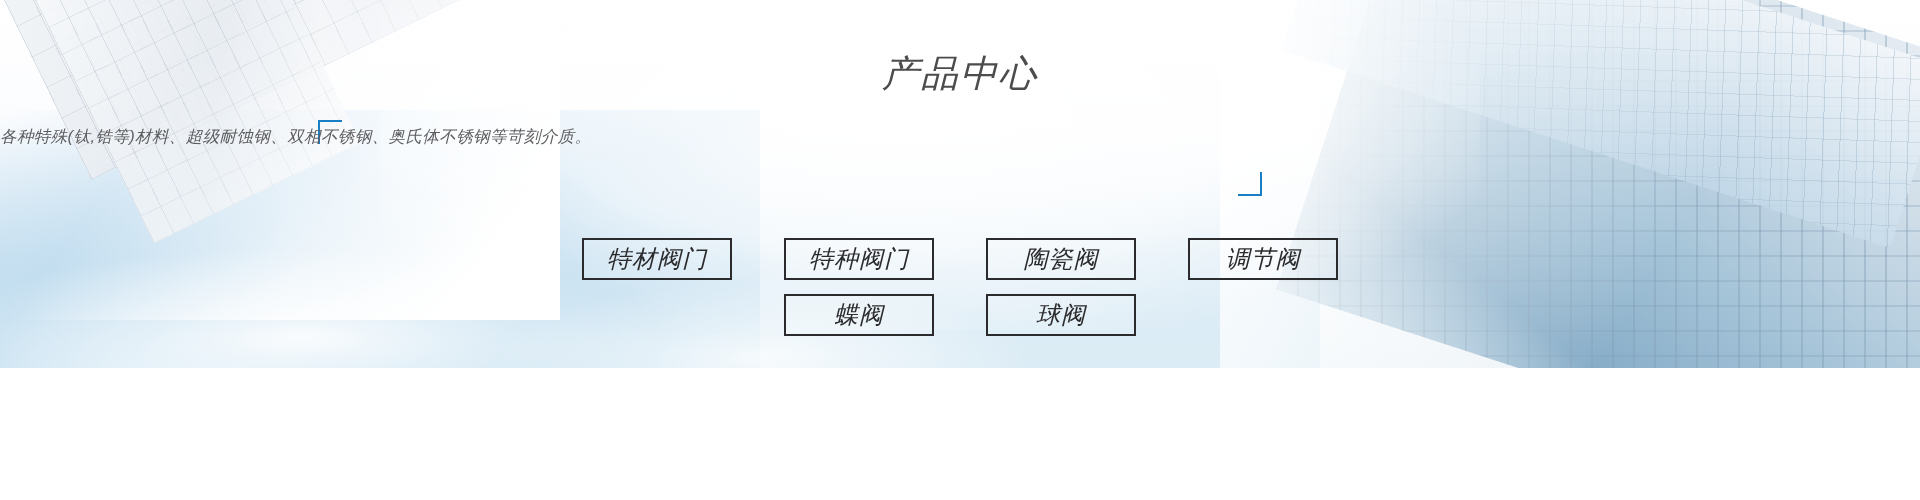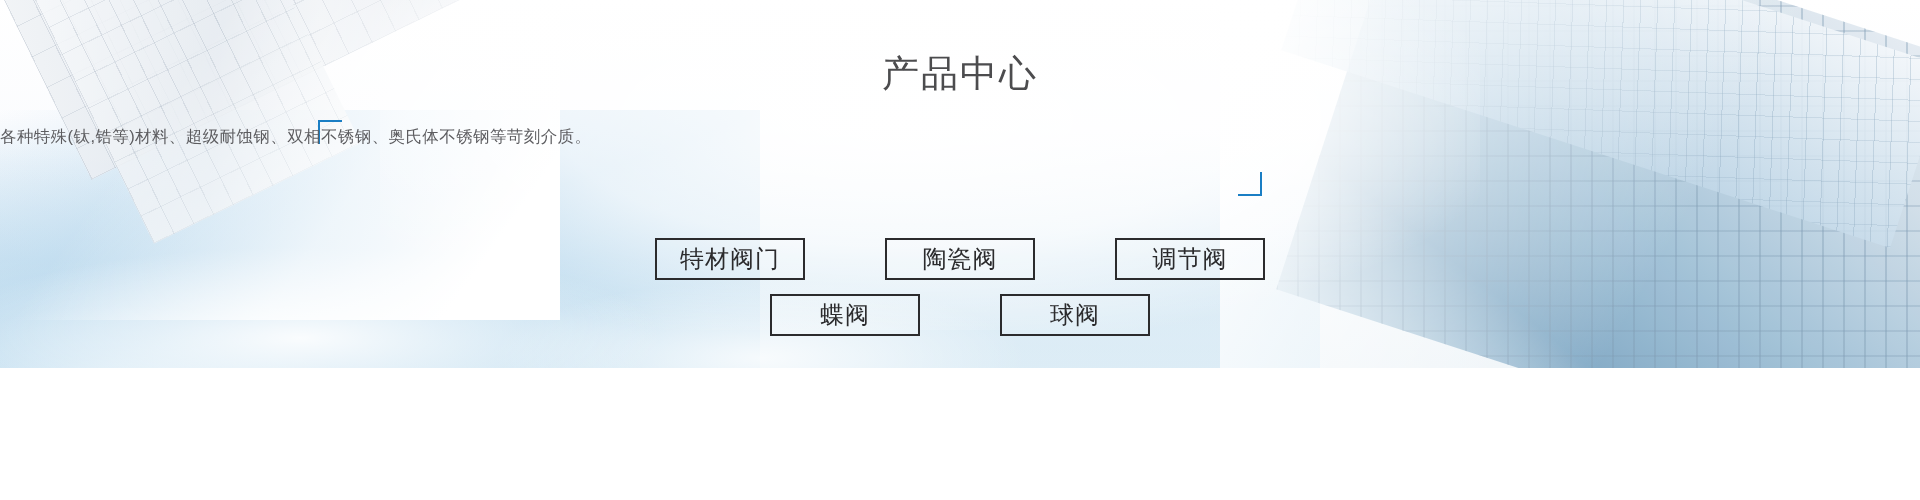--- a/index.html
+++ b/index.html
@@ -10,20 +10,21 @@
     position:relative;
   }
 
   
   .banner{
     position:absolute; inset:0;
     width:1920px; height:368px;
     overflow:hidden;
     background:
       linear-gradient(180deg,#ffffff 0%,#fbfcfe 35%,#f4f8fb 70%,#eef4f8 100%);
+    font-style: italic;
   }
 
   
   .sky-left{
     position:absolute; left:0; top:110px; width:760px; height:390px;
     background:
       radial-gradient(ellipse 330px 150px at 120px 300px, rgba(255,255,255,.95) 0%, rgba(255,255,255,0) 70%),
       radial-gradient(ellipse 260px 120px at 330px 380px, rgba(255,255,255,.9) 0%, rgba(255,255,255,0) 70%),
       radial-gradient(ellipse 420px 230px at 60px 430px, rgba(255,255,255,.85) 0%, rgba(255,255,255,0) 72%),
       linear-gradient(160deg, rgba(150,196,228,.0) 0%, rgba(131,186,224,.55) 42%, rgba(168,208,233,.42) 70%, rgba(214,234,245,.25) 100%);
@@ -139,21 +140,21 @@
   }
   .bracket.tl{ left:318px; top:120px; border-left:2px solid #1a7ec4; border-top:2px solid #1a7ec4; }
   .bracket.br{ left:1238px; top:172px; border-right:2px solid #1a7ec4; border-bottom:2px solid #1a7ec4; }
 
   .cat-grid{
     position:absolute; top:238px; left:0; width:1920px;
     display:flex; flex-direction:column; align-items:center;
     row-gap:14px;
   }
   .cat-row{
-    display:flex; column-gap:80px;
+    display:flex; column-gap:52px;
   }
   .cat-btn{
     width:150px; height:42px;
     border:2px solid #2b2b2d;
     background:rgba(255,255,255,.12);
     display:flex; align-items:center; justify-content:center;
     font-size:24px;
     color:#2b2b2d;
     letter-spacing:1px;
     cursor:pointer;
@@ -186,20 +187,21 @@
     <span class="bracket br"></span>
 
     <div class="desc-wrap">
       <p class="desc-line">各种特殊(钛,锆等)材料、超级耐蚀钢、双相不锈钢、奥氏体不锈钢等苛刻介质。</p>
     </div>
 
     <div class="cat-grid">
 
       <div class="cat-row">
         <div class="cat-btn">特材阀门</div>
+        <div class="cat-btn">特种阀门</div>
         <div class="cat-btn">陶瓷阀</div>
         <div class="cat-btn">调节阀</div>
       </div>
 
       <div class="cat-row">
         <div class="cat-btn">蝶阀</div>
         <div class="cat-btn">球阀</div>
       </div>
 
     </div>

